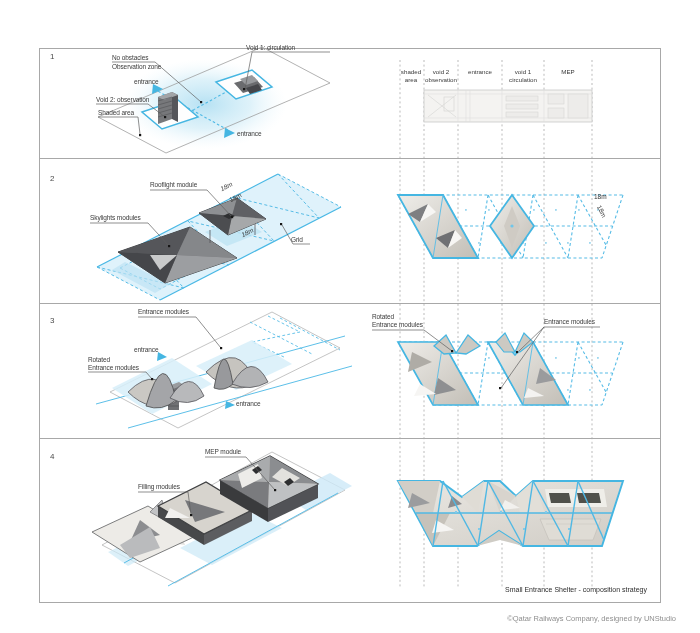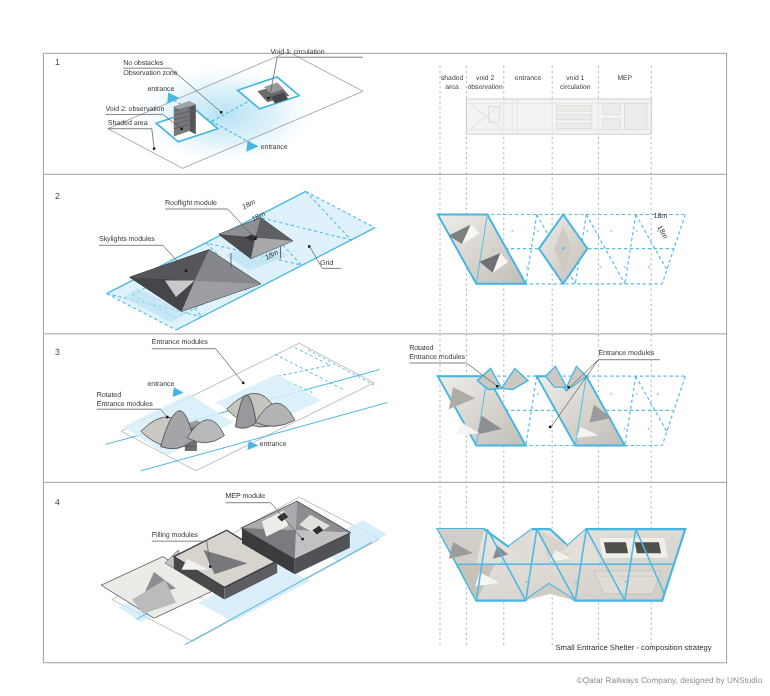--- a/index.html
+++ b/index.html
@@ -436,15 +436,15 @@
   <div class="lbl" style="left:88px;top:364px">Entrance modules</div>
   <div class="lbl" style="left:236px;top:400px">entrance</div>
   <div class="lbl" style="left:372px;top:313px">Rotated</div>
   <div class="lbl" style="left:372px;top:321px">Entrance modules</div>
   <div class="lbl" style="left:544px;top:318px">Entrance modules</div>
 
   <div class="lbl" style="left:205px;top:448px">MEP module</div>
   <div class="lbl" style="left:138px;top:483px">Filling modules</div>
 
   <div class="caption" style="right:53px;top:586px">Small Entrance Shelter - composition strategy</div>
-  <div class="copyright" style="right:7px;top:614px">©Qatar Railways Company, designed by UNStudio</div>
+  <div class="copyright" style="right:24px;top:614px">©Qatar Railways Company, designed by UNStudio</div>
 
 </div>
 
 </body></html>

